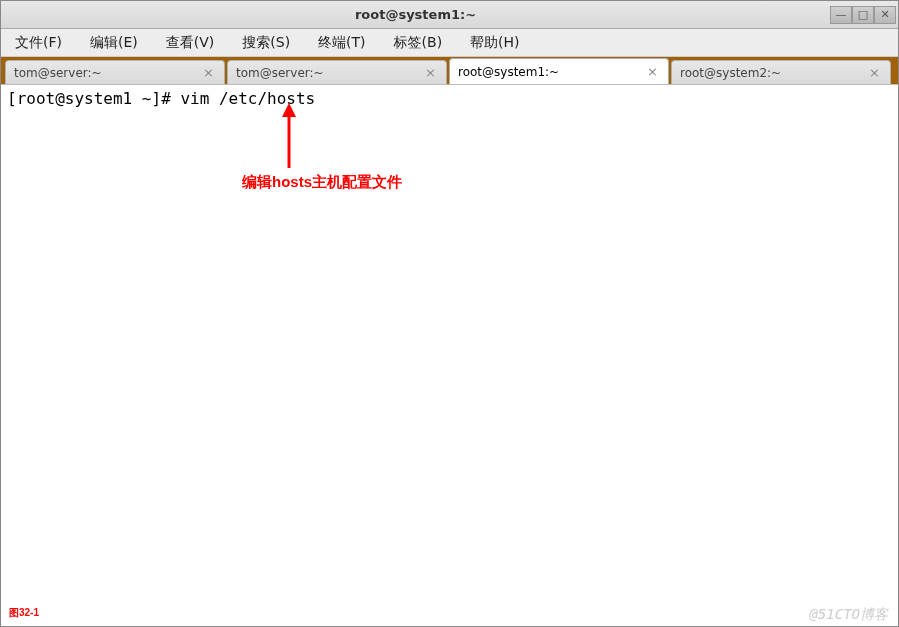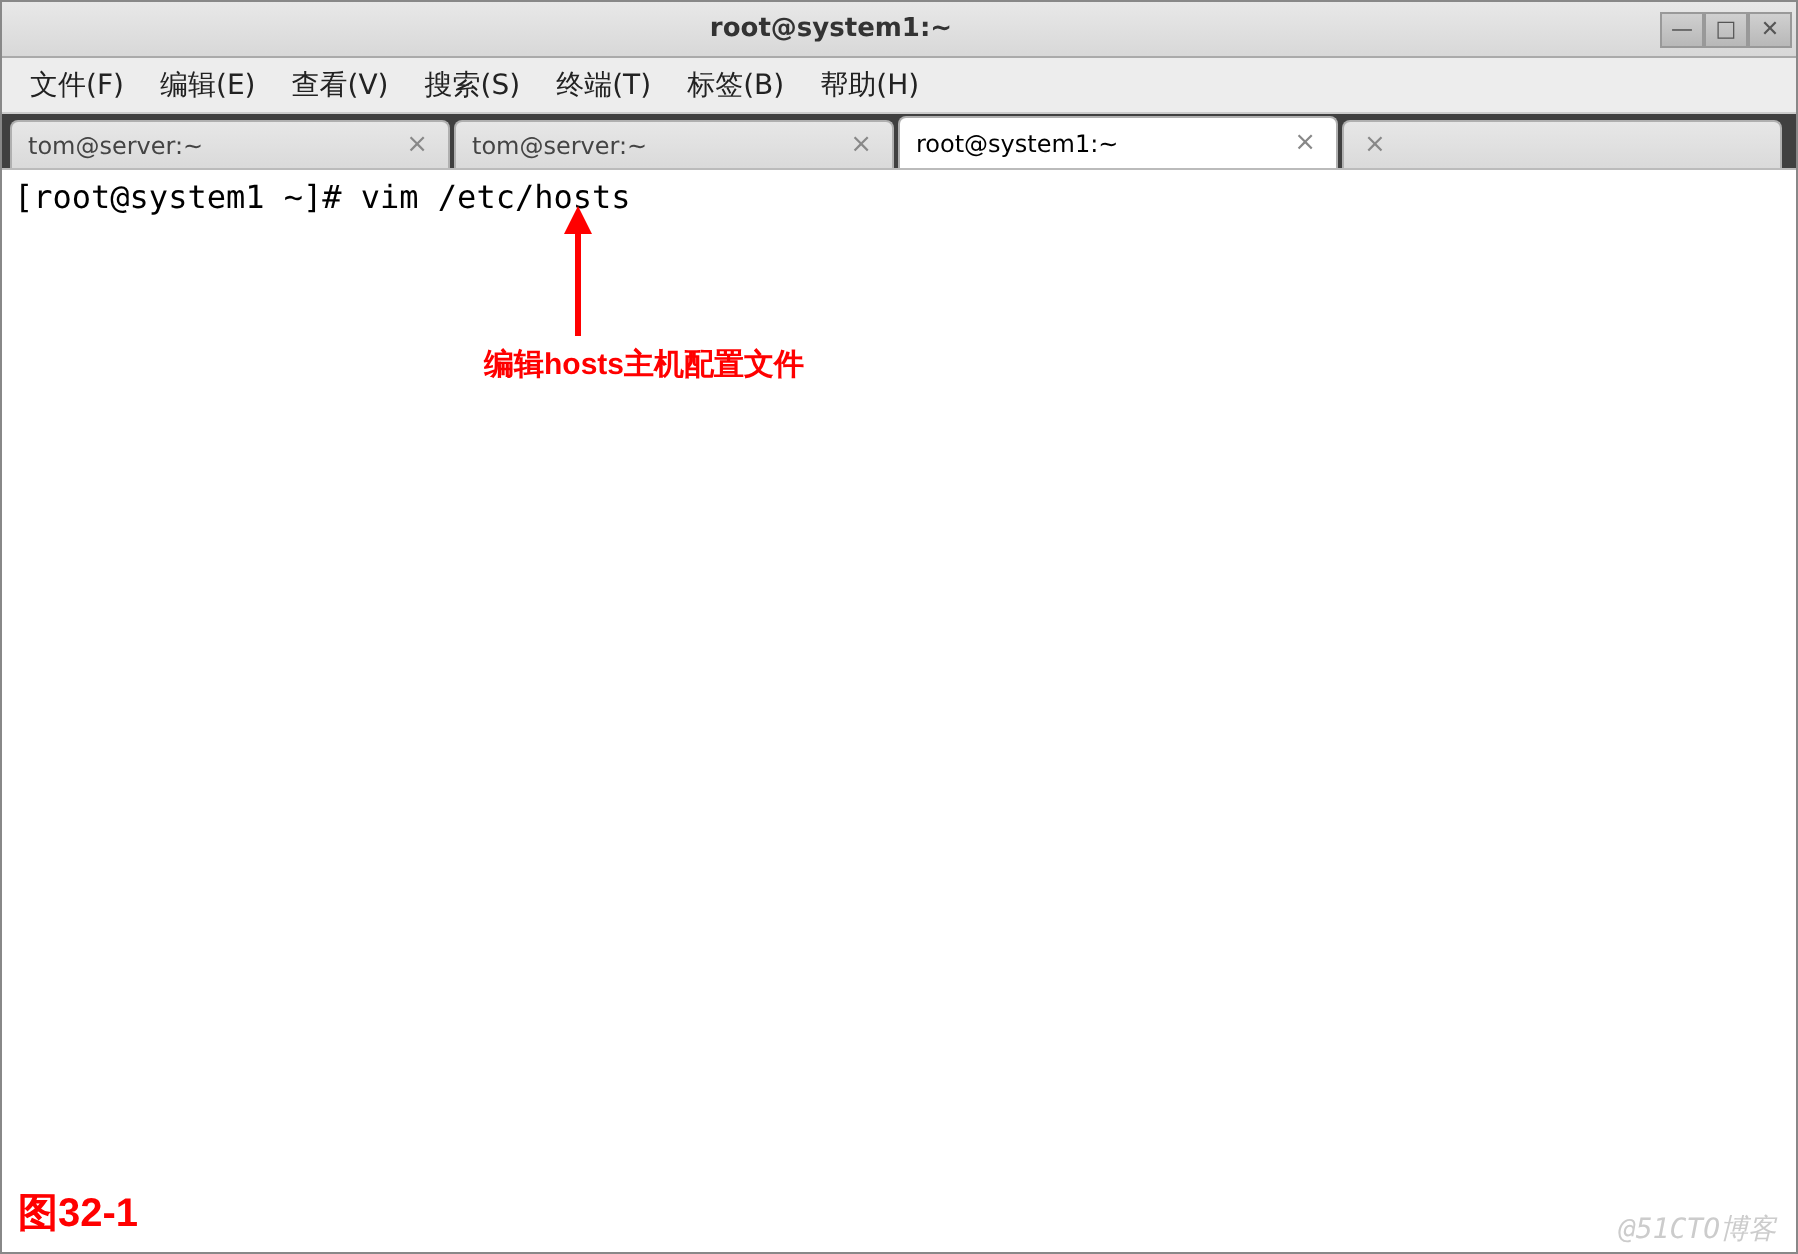--- a/index.html
+++ b/index.html
@@ -44,31 +44,31 @@
       color: #555;
       cursor: pointer;
     }
     .menubar {
       height: 28px;
       background: #ededed;
       border-bottom: 1px solid #ccc;
       display: flex;
       align-items: center;
       padding: 0 8px;
-      gap: 6px;
+      gap: 16px;
     }
     .menu-item {
       font-size: 14px;
       color: #222;
       padding: 2px 6px;
       cursor: pointer;
     }
     .tabbar {
       height: 28px;
-      background: #404040;
+      background: #a16207;
       display: flex;
       align-items: flex-end;
       padding: 0 4px;
       border-bottom: 1px solid #bbb;
     }
     .tab {
       flex: 1;
       max-width: 220px;
       height: 24px;
       background: linear-gradient(to bottom, #e7e7e7, #dadada);
@@ -123,21 +123,21 @@
       font-weight: bold;
       pointer-events: none;
       padding-left: 41px;
     }
     .figure-label {
       position: absolute;
       left: 8px;
       bottom: 6px;
       color: #ff0000;
       font-family: "Microsoft YaHei", SimSun, sans-serif;
-      font-size: 20px;
+      font-size: 10px;
       font-weight: bold;
     }
     .watermark {
       position: absolute;
       right: 10px;
       bottom: 2px;
       color: #cccccc;
       font-size: 14px;
       font-style: italic;
     }
@@ -171,20 +171,21 @@
   </div>
   <div class="tab">
     <span class="tab-label">tom@server:~</span>
     <span class="tab-close">×</span>
   </div>
   <div class="tab active">
     <span class="tab-label">root@system1:~</span>
     <span class="tab-close">×</span>
   </div>
   <div class="tab">
+    <span class="tab-label">root@system2:~</span>
     <span class="tab-close">×</span>
   </div>
 </div>
 
 <div class="terminal">
   <div class="prompt-line">[root@system1 ~]# vim /etc/hosts</div>
 
   <svg class="annotation-arrow" width="20" height="70">
     <line x1="10" y1="5" x2="10" y2="65" stroke="#ff0000" stroke-width="3"></line>
     <polygon points="10,0 3,14 17,14" fill="#ff0000"></polygon>

